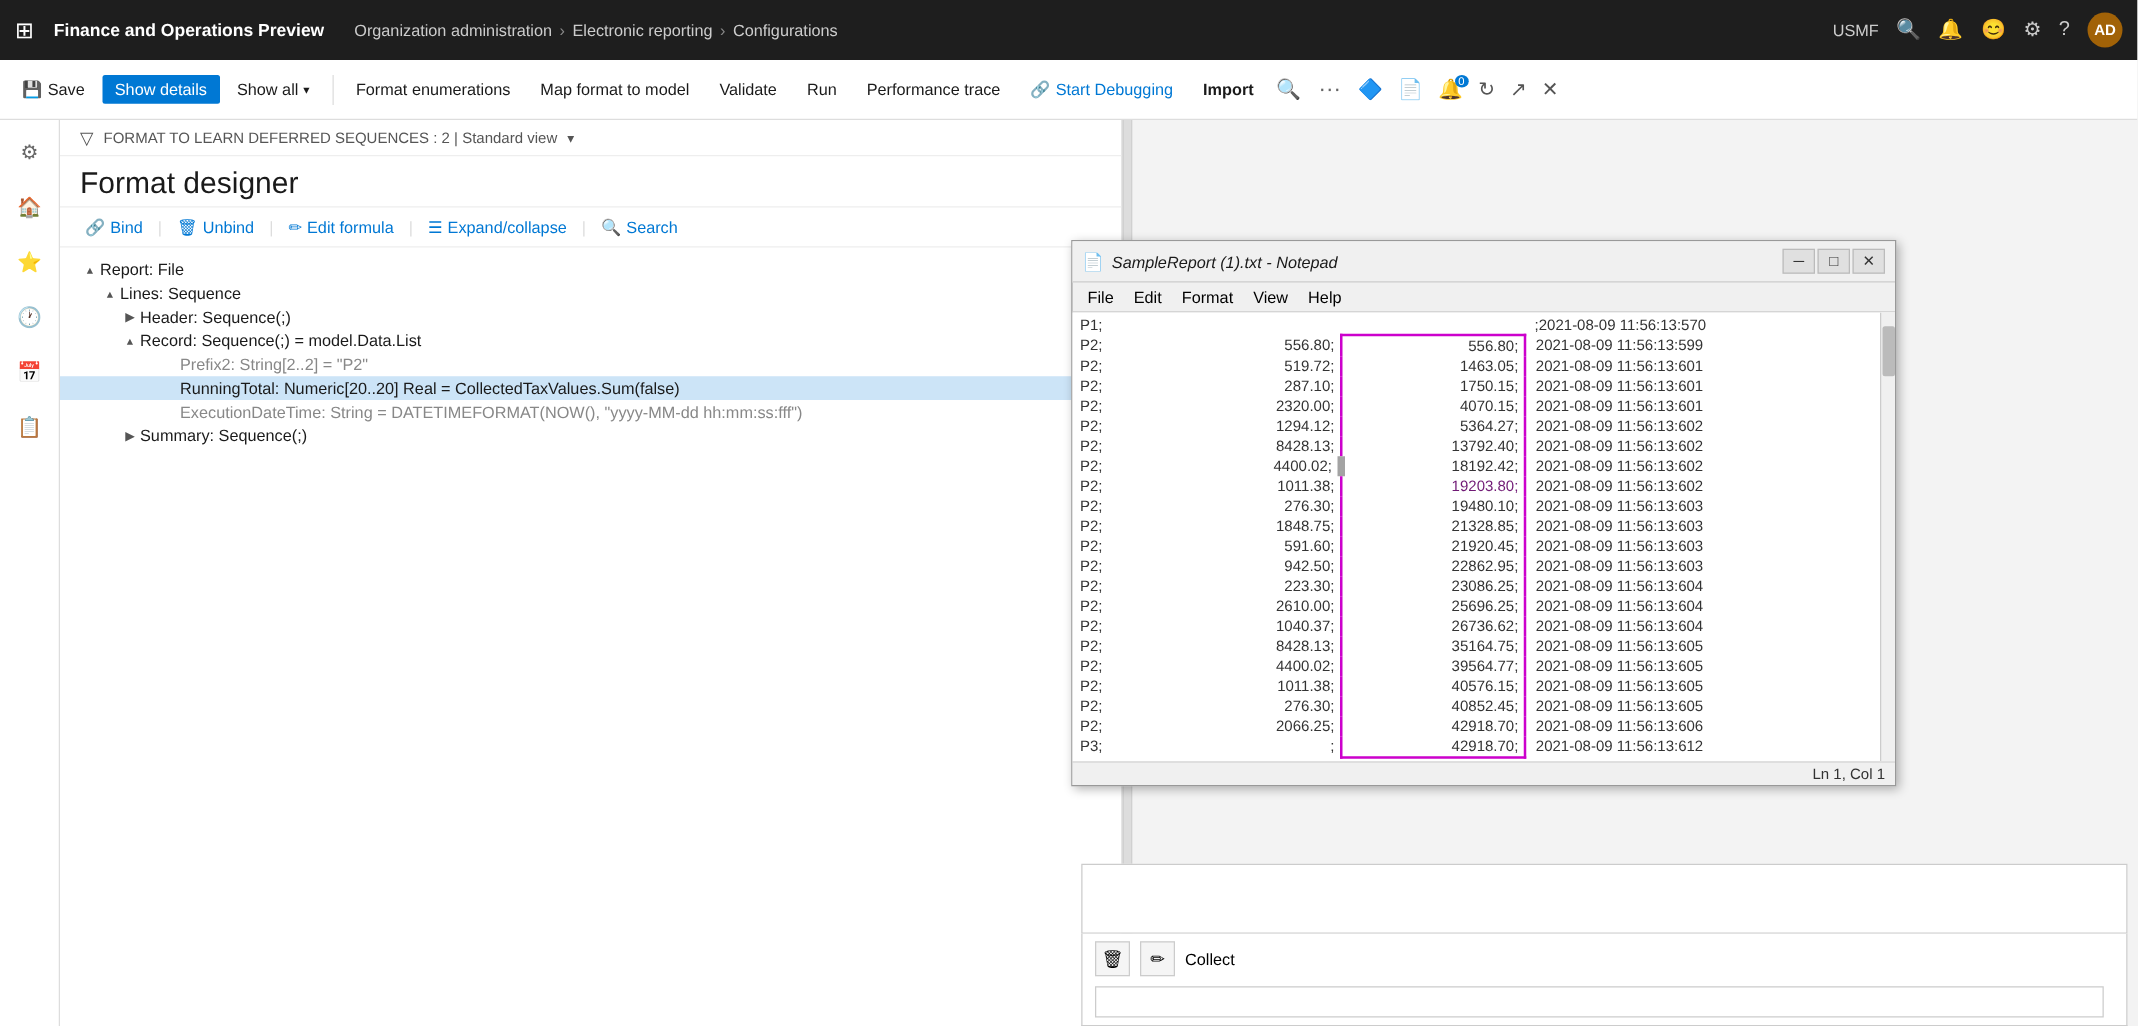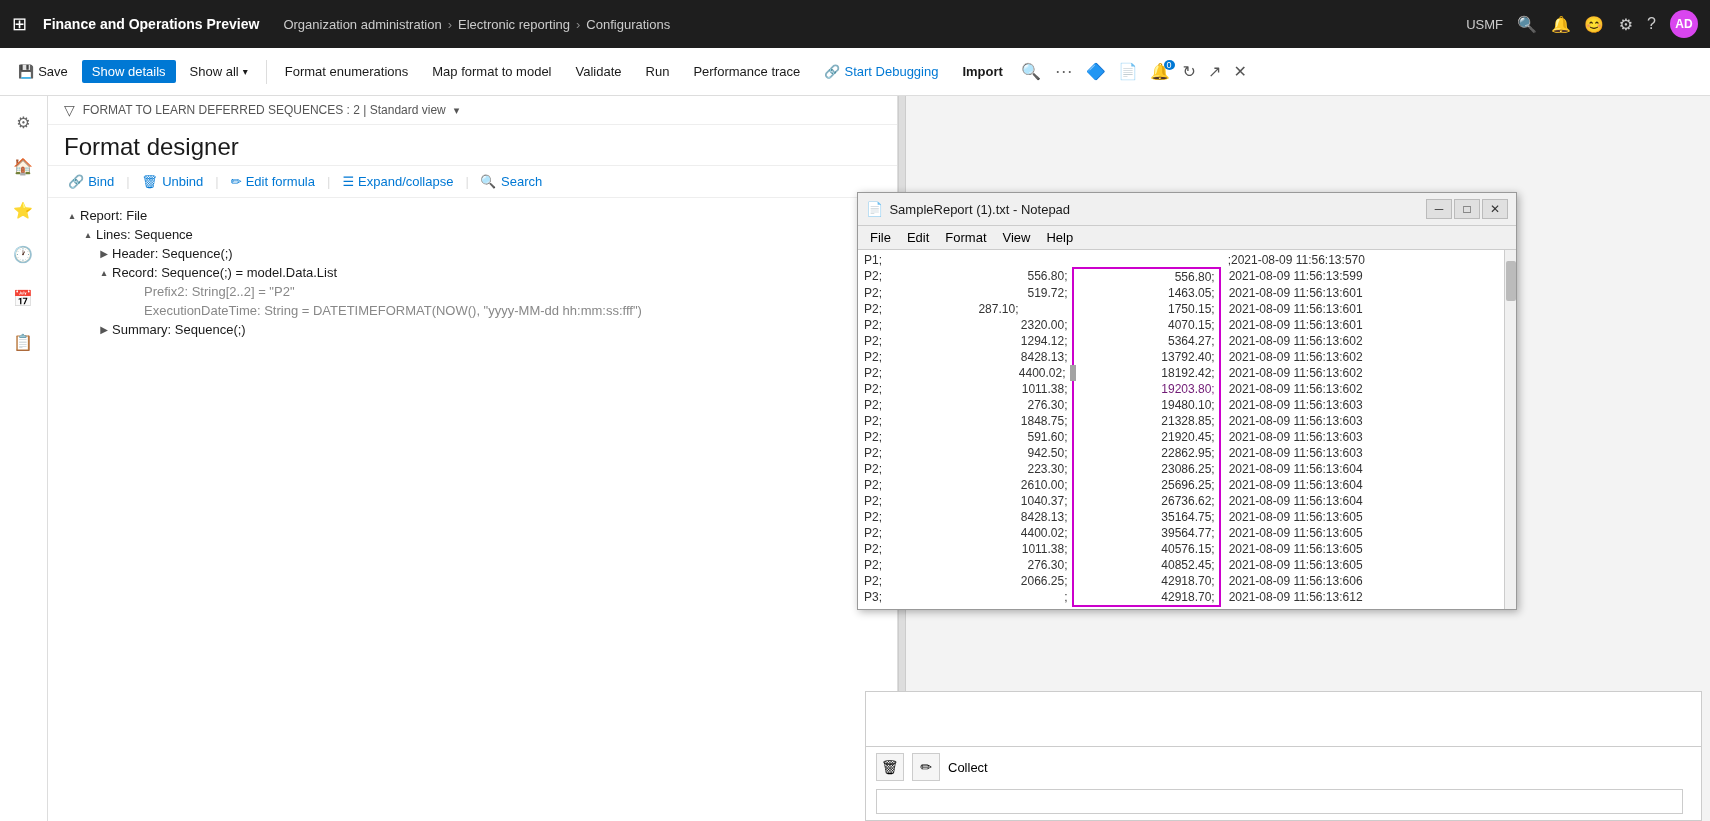--- a/index.html
+++ b/index.html
@@ -11,21 +11,21 @@
       color: white;
       height: 48px;
       display: flex;
       align-items: center;
       padding: 0 12px;
       gap: 8px;
     }
     .top-nav .breadcrumb { display: flex; align-items: center; gap: 6px; font-size: 13px; color: #ccc; }
     .top-nav .breadcrumb span { color: #aaa; }
     .top-nav .right-icons { margin-left: auto; display: flex; align-items: center; gap: 14px; color: #ccc; font-size: 16px; }
-    .top-nav .user-badge { background: #d946ef; color: white; border-radius: 50%; width: 28px; height: 28px; display: flex; align-items: center; justify-content: center; font-size: 12px; font-weight: 600; }
+    .top-nav .user-badge { background: #a16207; color: white; border-radius: 50%; width: 28px; height: 28px; display: flex; align-items: center; justify-content: center; font-size: 12px; font-weight: 600; }
 
     
     .toolbar {
       background: #fff;
       border-bottom: 1px solid #ddd;
       height: 48px;
       display: flex;
       align-items: center;
       padding: 0 8px;
       gap: 4px;
@@ -127,21 +127,21 @@
     }
     .notepad-titlebar {
       background: #f0f0f0;
       border-bottom: 1px solid #ccc;
       display: flex;
       align-items: center;
       padding: 6px 8px;
       font-size: 13px;
       gap: 6px;
     }
-    .notepad-titlebar .np-title { flex: 1; font-size: 13px; color: #1a1a1a; }
+    .notepad-titlebar .np-title { flex: 1; font-size: 13px; color: #1a1a1a; font-style: italic; }
     .notepad-win-btns { display: flex; gap: 2px; }
     .notepad-win-btns .win-btn {
       width: 26px; height: 20px; display: flex; align-items: center; justify-content: center;
       font-size: 12px; cursor: pointer; background: #e0e0e0; border: 1px solid #bbb; color: #333;
     }
 
     .notepad-menubar {
       display: flex; gap: 0; padding: 2px 4px;
       border-bottom: 1px solid #ccc;
       font-size: 13px;
@@ -374,20 +374,25 @@
         <span class="tree-label">Record: Sequence(;) = model.Data.List</span>
       </div>
 
       <div class="tree-node">
         <span class="tree-indent" style="display:inline-block;width:80px;"></span>
         <span class="tree-arrow"></span>
         <span class="tree-label" style="color:#888;">Prefix2: String[2..2] = "P2"</span>
       </div>
 
 
+      <div class="tree-node selected">
+        <span class="tree-indent" style="display:inline-block;width:80px;"></span>
+        <span class="tree-arrow"></span>
+        <span class="tree-label">RunningTotal: Numeric[20..20] Real = CollectedTaxValues.Sum(false)</span>
+      </div>
 
       <div class="tree-node">
         <span class="tree-indent" style="display:inline-block;width:80px;"></span>
         <span class="tree-arrow"></span>
         <span class="tree-label" style="color:#888;">ExecutionDateTime: String = DATETIMEFORMAT(NOW(), "yyyy-MM-dd hh:mm:ss:fff")</span>
       </div>
 
       <div class="tree-node">
         <span class="tree-indent" style="display:inline-block;width:48px;"></span>
         <span class="tree-arrow">▶</span>
@@ -436,21 +441,21 @@
       <td style="color:#333;min-width:180px;padding-left:8px;">2021-08-09 11:56:13:599</td>
     </tr>
             <tr>
       <td style="color:#333;min-width:40px;">P2;</td>
       <td style="text-align:right;min-width:90px;color:#333;">519.72;</td>
       <td style="text-align:right;min-width:90px;color:#333;border-left:2px solid #cc00cc;border-right:2px solid #cc00cc;">1463.05;</td>
       <td style="color:#333;min-width:180px;padding-left:8px;">2021-08-09 11:56:13:601</td>
     </tr>
             <tr>
       <td style="color:#333;min-width:40px;">P2;</td>
-      <td style="text-align:center;min-width:90px;color:#333;">287.10;</td>
+      <td style="text-align:right;min-width:90px;color:#333;">287.10;</td>
       <td style="text-align:right;min-width:90px;color:#333;border-left:2px solid #cc00cc;border-right:2px solid #cc00cc;">1750.15;</td>
       <td style="color:#333;min-width:180px;padding-left:8px;">2021-08-09 11:56:13:601</td>
     </tr>
             <tr>
       <td style="color:#333;min-width:40px;">P2;</td>
       <td style="text-align:right;min-width:90px;color:#333;">2320.00;</td>
       <td style="text-align:right;min-width:90px;color:#333;border-left:2px solid #cc00cc;border-right:2px solid #cc00cc;">4070.15;</td>
       <td style="color:#333;min-width:180px;padding-left:8px;">2021-08-09 11:56:13:601</td>
     </tr>
             <tr>
@@ -555,20 +560,23 @@
       <td style="text-align:right;min-width:90px;color:#333;border-left:2px solid #cc00cc;border-bottom:2px solid #cc00cc;border-right:2px solid #cc00cc;">42918.70;</td>
       <td style="color:#333;min-width:180px;padding-left:8px;">2021-08-09 11:56:13:612</td>
     </tr>
           </tbody>
       </table>
       <div class="scrollbar-v">
         <div class="scrollbar-thumb"></div>
       </div>
     </div>
 
+    <div class="notepad-statusbar">
+      <span>Ln 1, Col 1</span>
+    </div>
   </div>
 
   <div style="position:absolute;bottom:0;left:857px;width:853px;">
 
     <div style="background:white;border:1px solid #ccc;margin:0 8px;height:56px;"></div>
 
     <div style="background:white;border:1px solid #ccc;border-top:none;margin:0 8px;padding:6px 10px;">
       <div style="display:flex;align-items:center;gap:8px;margin-bottom:4px;">
         <div class="icon-btn">🗑</div>
         <div class="icon-btn">✏</div>

